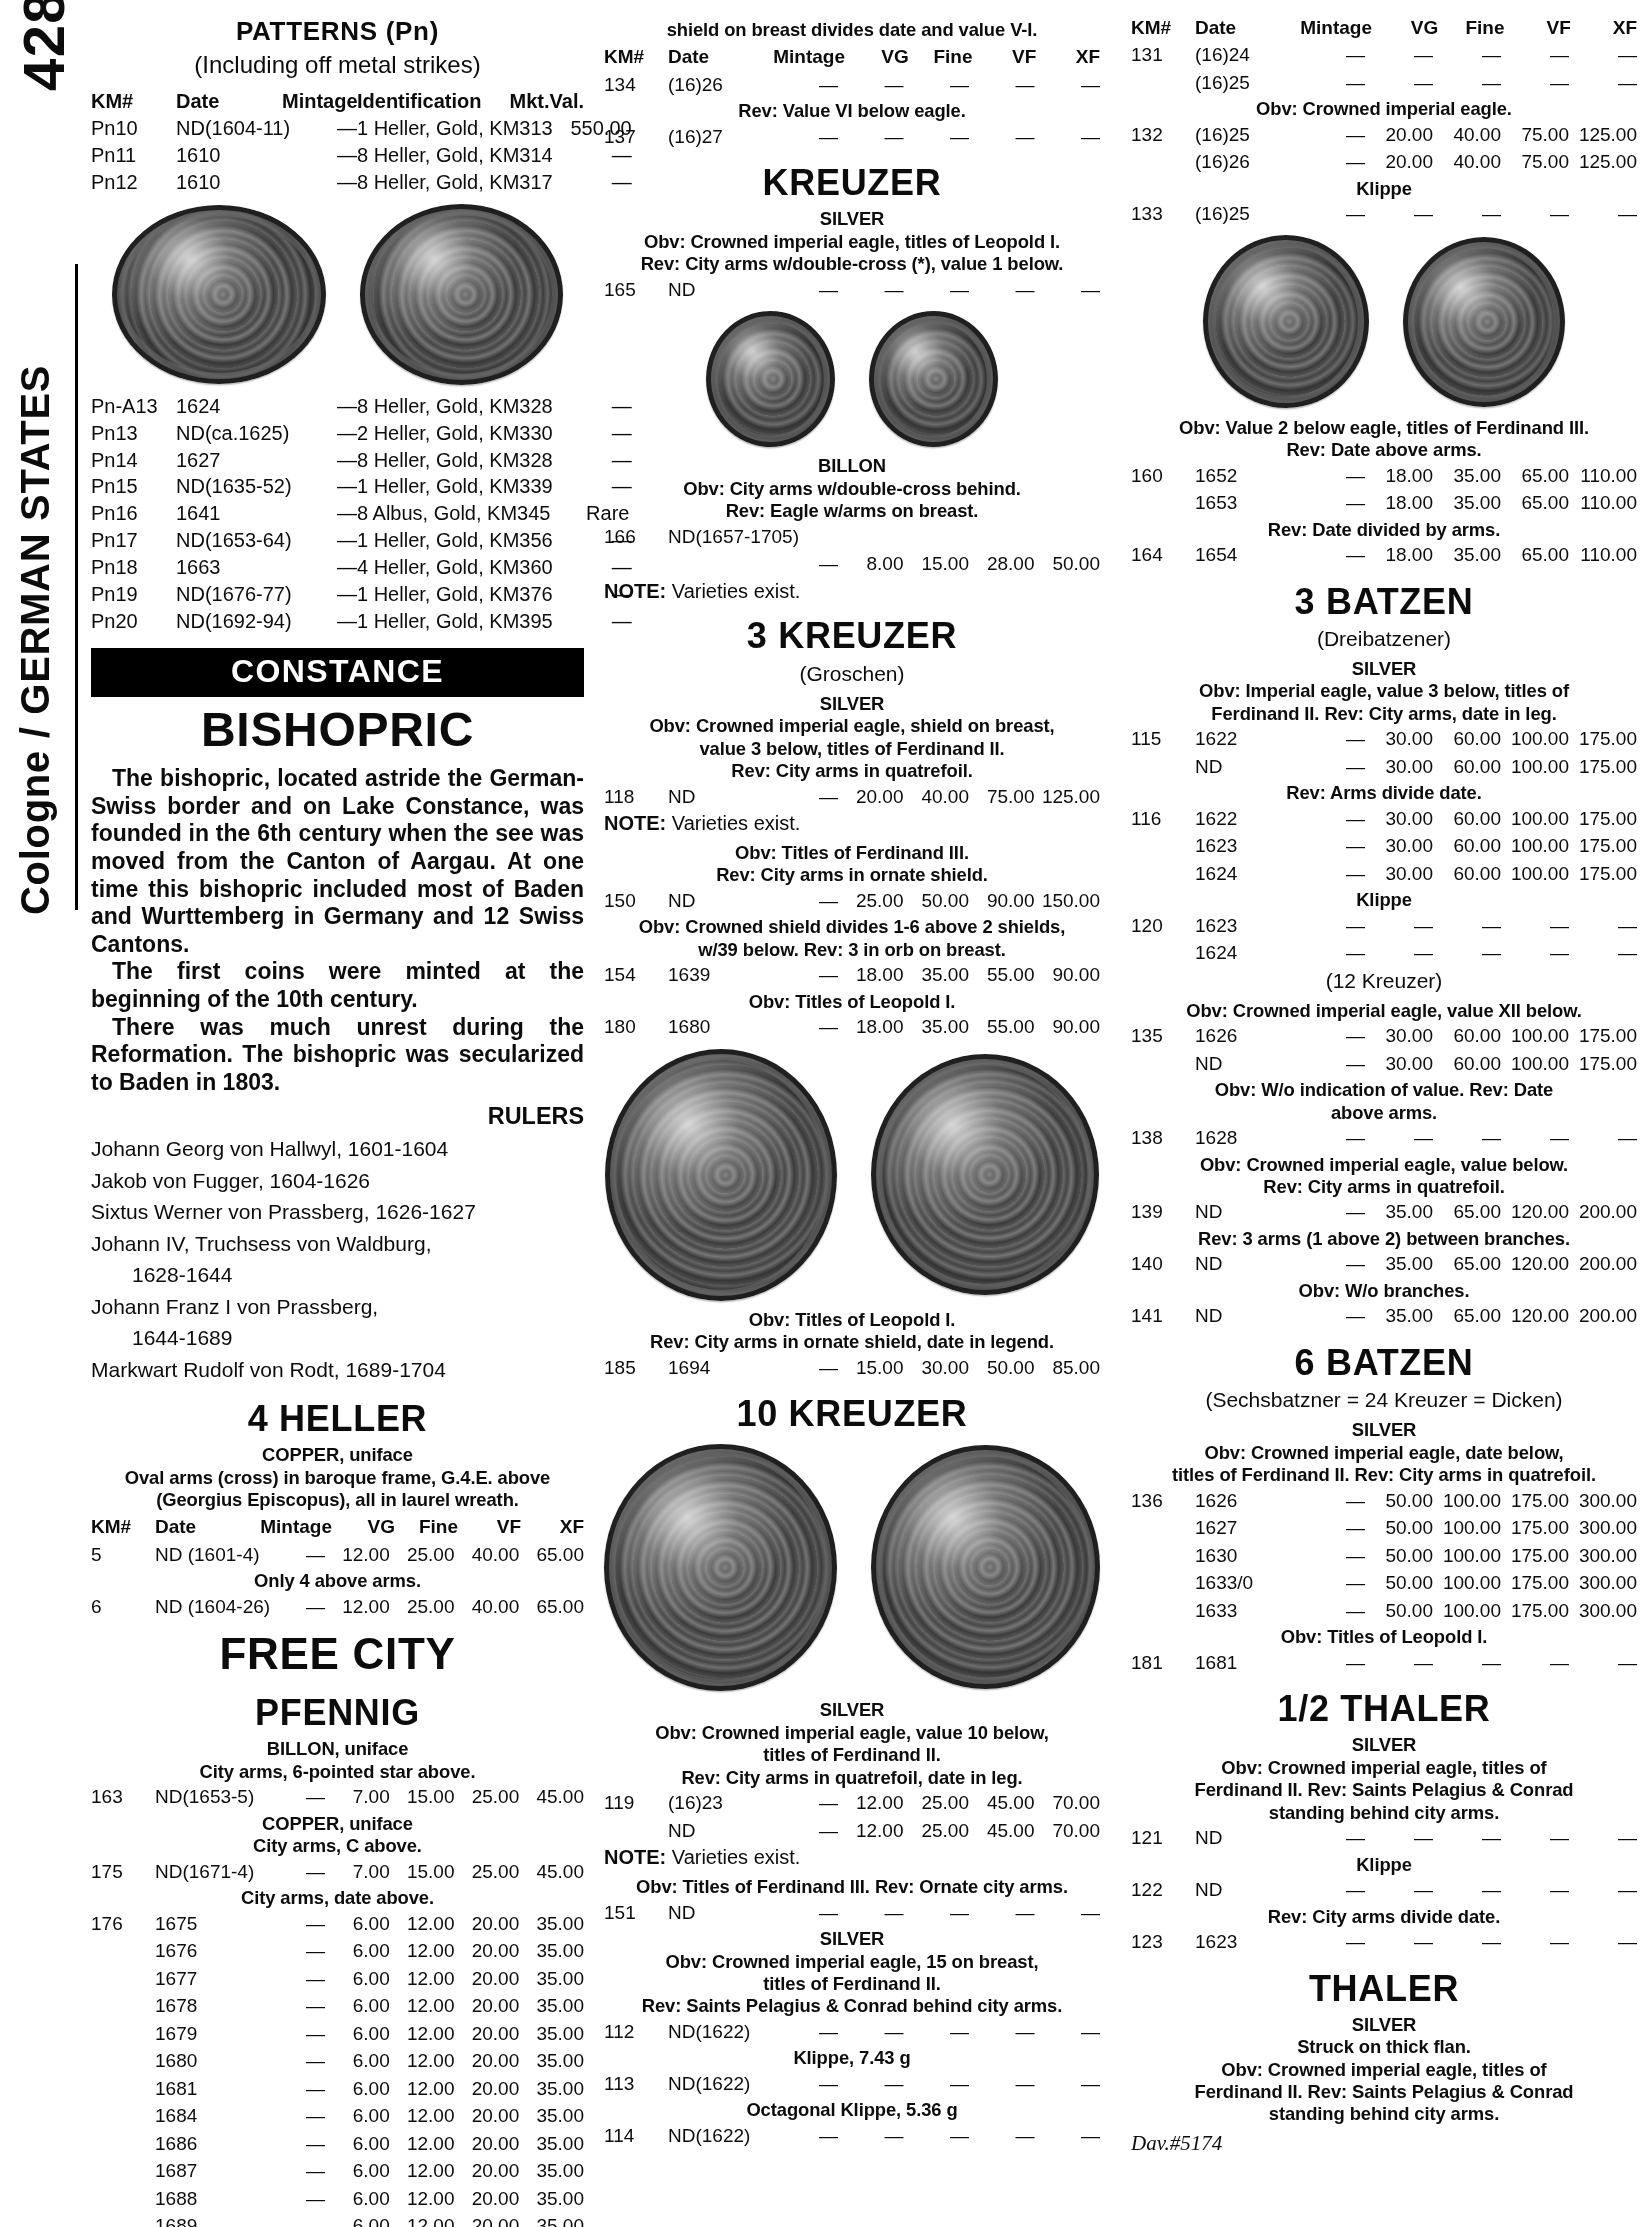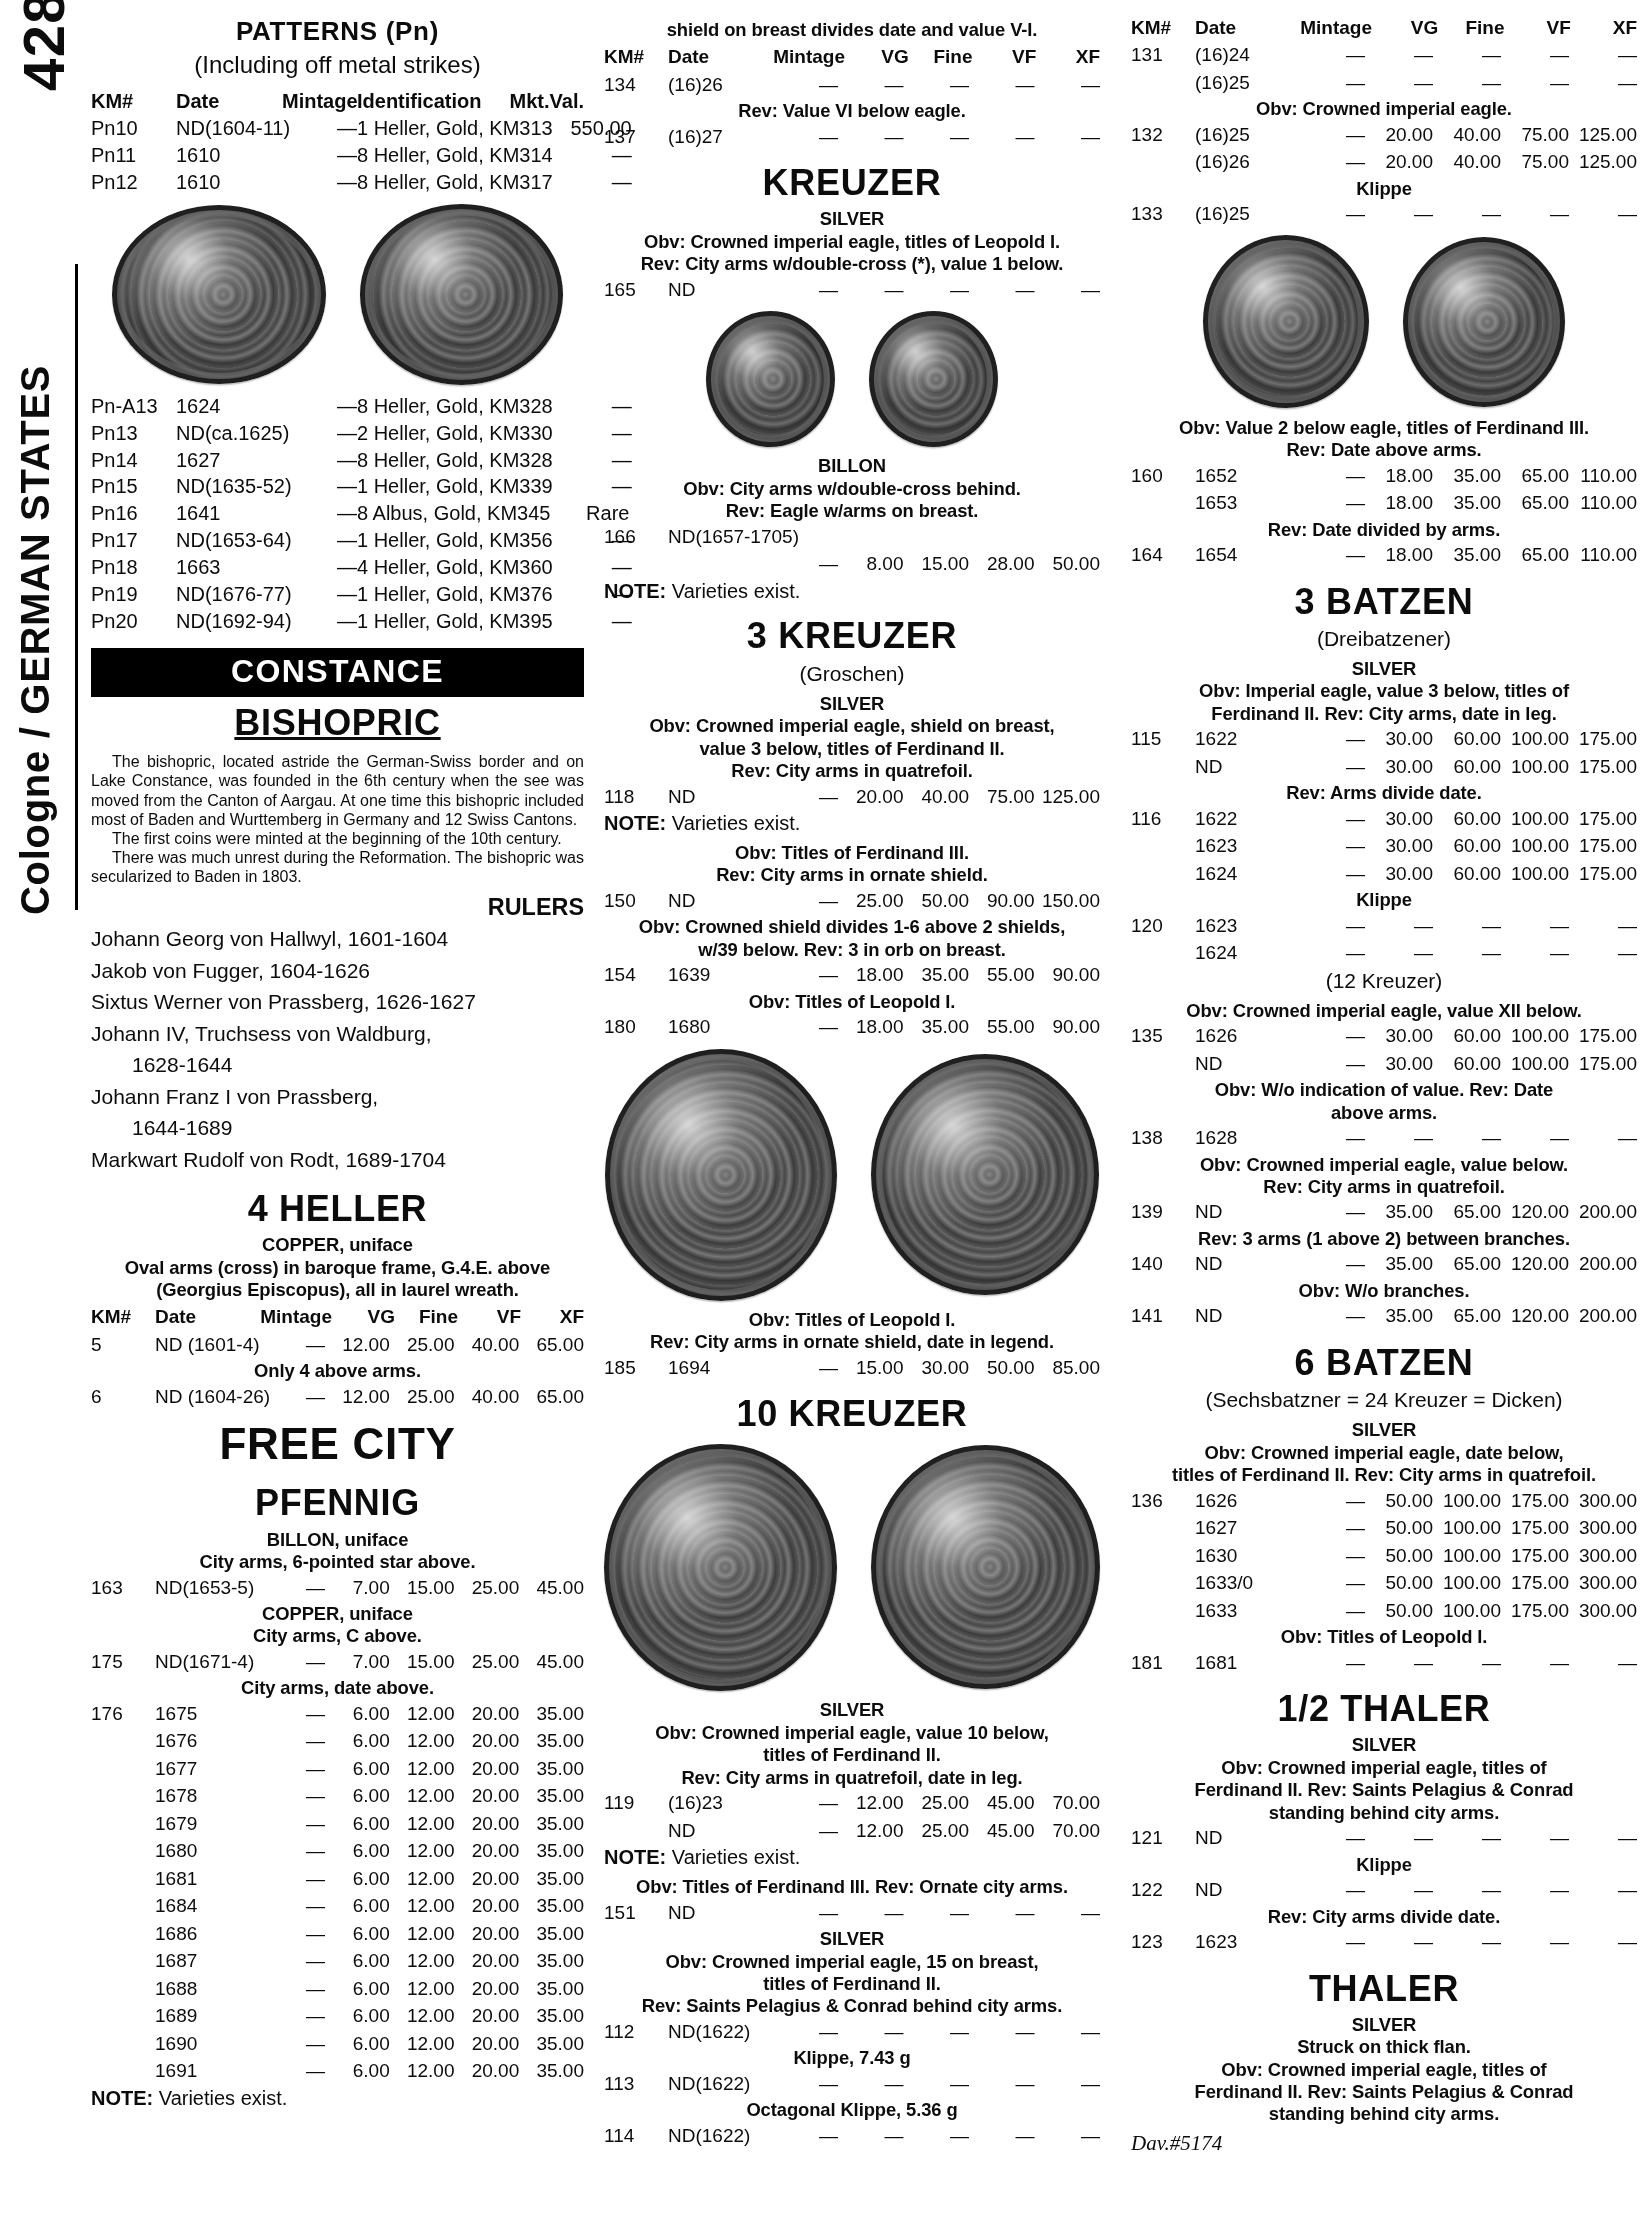--- a/index.html
+++ b/index.html
@@ -12,28 +12,28 @@
          font-size:40px;font-weight:bold;white-space:nowrap;letter-spacing:0.7px;}
   .m-rule{position:absolute;left:75px;top:264px;width:2.8px;height:646px;background:#000;}
   
   .col{position:absolute;top:0;}
   .col1{left:91px;width:493px;padding-top:10px;}
   .col2{left:604px;width:496px;padding-top:18.4px;}
   .col3{left:1131px;width:506px;padding-top:11.3px;}
   
   .h1{font-size:26px;font-weight:bold;text-align:center;margin:5.7px 0 2.8px;letter-spacing:0.7px;}
   .h1b{font-size:44px;font-weight:bold;text-align:center;margin:10px 0 0;letter-spacing:0.7px;}
-  .h2{font-size:36px;font-weight:bold;text-align:center;margin:4.3px 0 8.5px;letter-spacing:0.7px;text-decoration:underline;}
+  .h2{font-size:48px;font-weight:bold;text-align:center;margin:4.3px 0 8.5px;letter-spacing:0.7px;}
   .h2s{font-size:36px;font-weight:bold;text-align:center;margin:12.8px 0 4.3px;letter-spacing:0.7px;}
   .h3{font-size:23.4px;font-weight:bold;text-align:right;margin:7px 0 2.8px;}
   .sub{font-size:24px;text-align:center;margin:4.3px 0 10px;}
   .plain{font-size:21px;text-align:center;margin:0 0 7px;}
   .desc{font-size:18.4px;font-weight:bold;text-align:center;line-height:1.18;margin:0.7px 0;letter-spacing:-0.1px;}
   .desc.sp{}
-  .p{font-size:16px;text-align:justify;line-height:1.2;text-indent:21px;margin:0;}
+  .p{font-size:23px;text-align:justify;line-height:1.2;text-indent:21px;margin:0;font-weight:bold;}
   .line{font-size:21px;line-height:1.5;}
   .line2{padding-left:41px;}
   .bar{background:#000;color:#fff;font-size:32px;font-weight:bold;text-align:center;
        padding:5.7px 0 7px;margin:12.8px 0 2.8px;letter-spacing:1.4px;}
   .note{font-size:20px;margin:2.1px 0 7px;}
   .ital{font-style:italic;font-size:21px;margin:5.7px 0 1.4px;font-family:"Liberation Serif", serif;}
   
   .vrow{display:grid;grid-template-columns:64px 120px 50px repeat(4,1fr);font-size:19px;
         line-height:1.3;margin:2.8px 0;align-items:baseline;}
   .vrow.vhead{grid-template-columns:64px 99px 78px repeat(4,1fr);font-weight:bold;margin-top:4.3px;}

